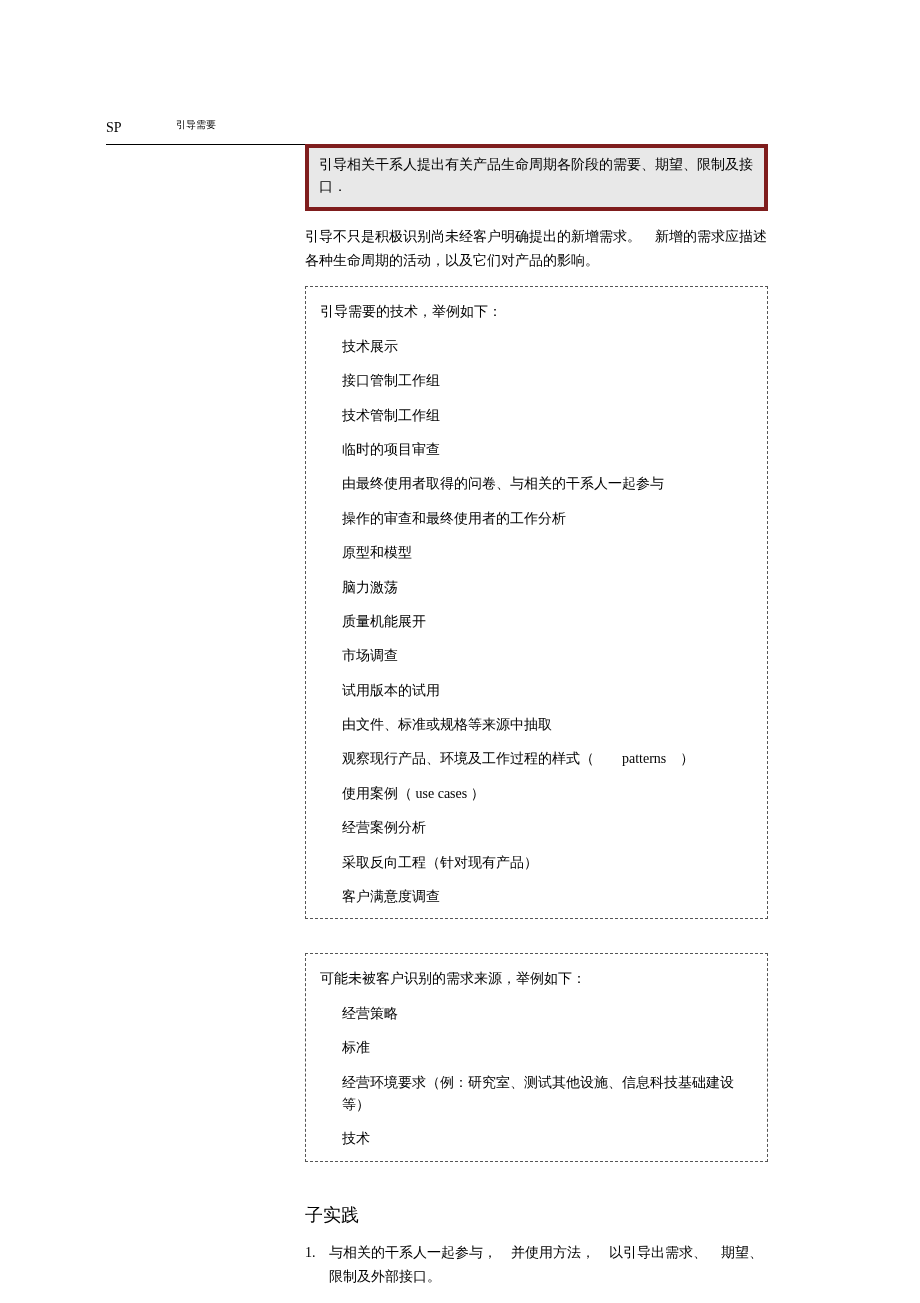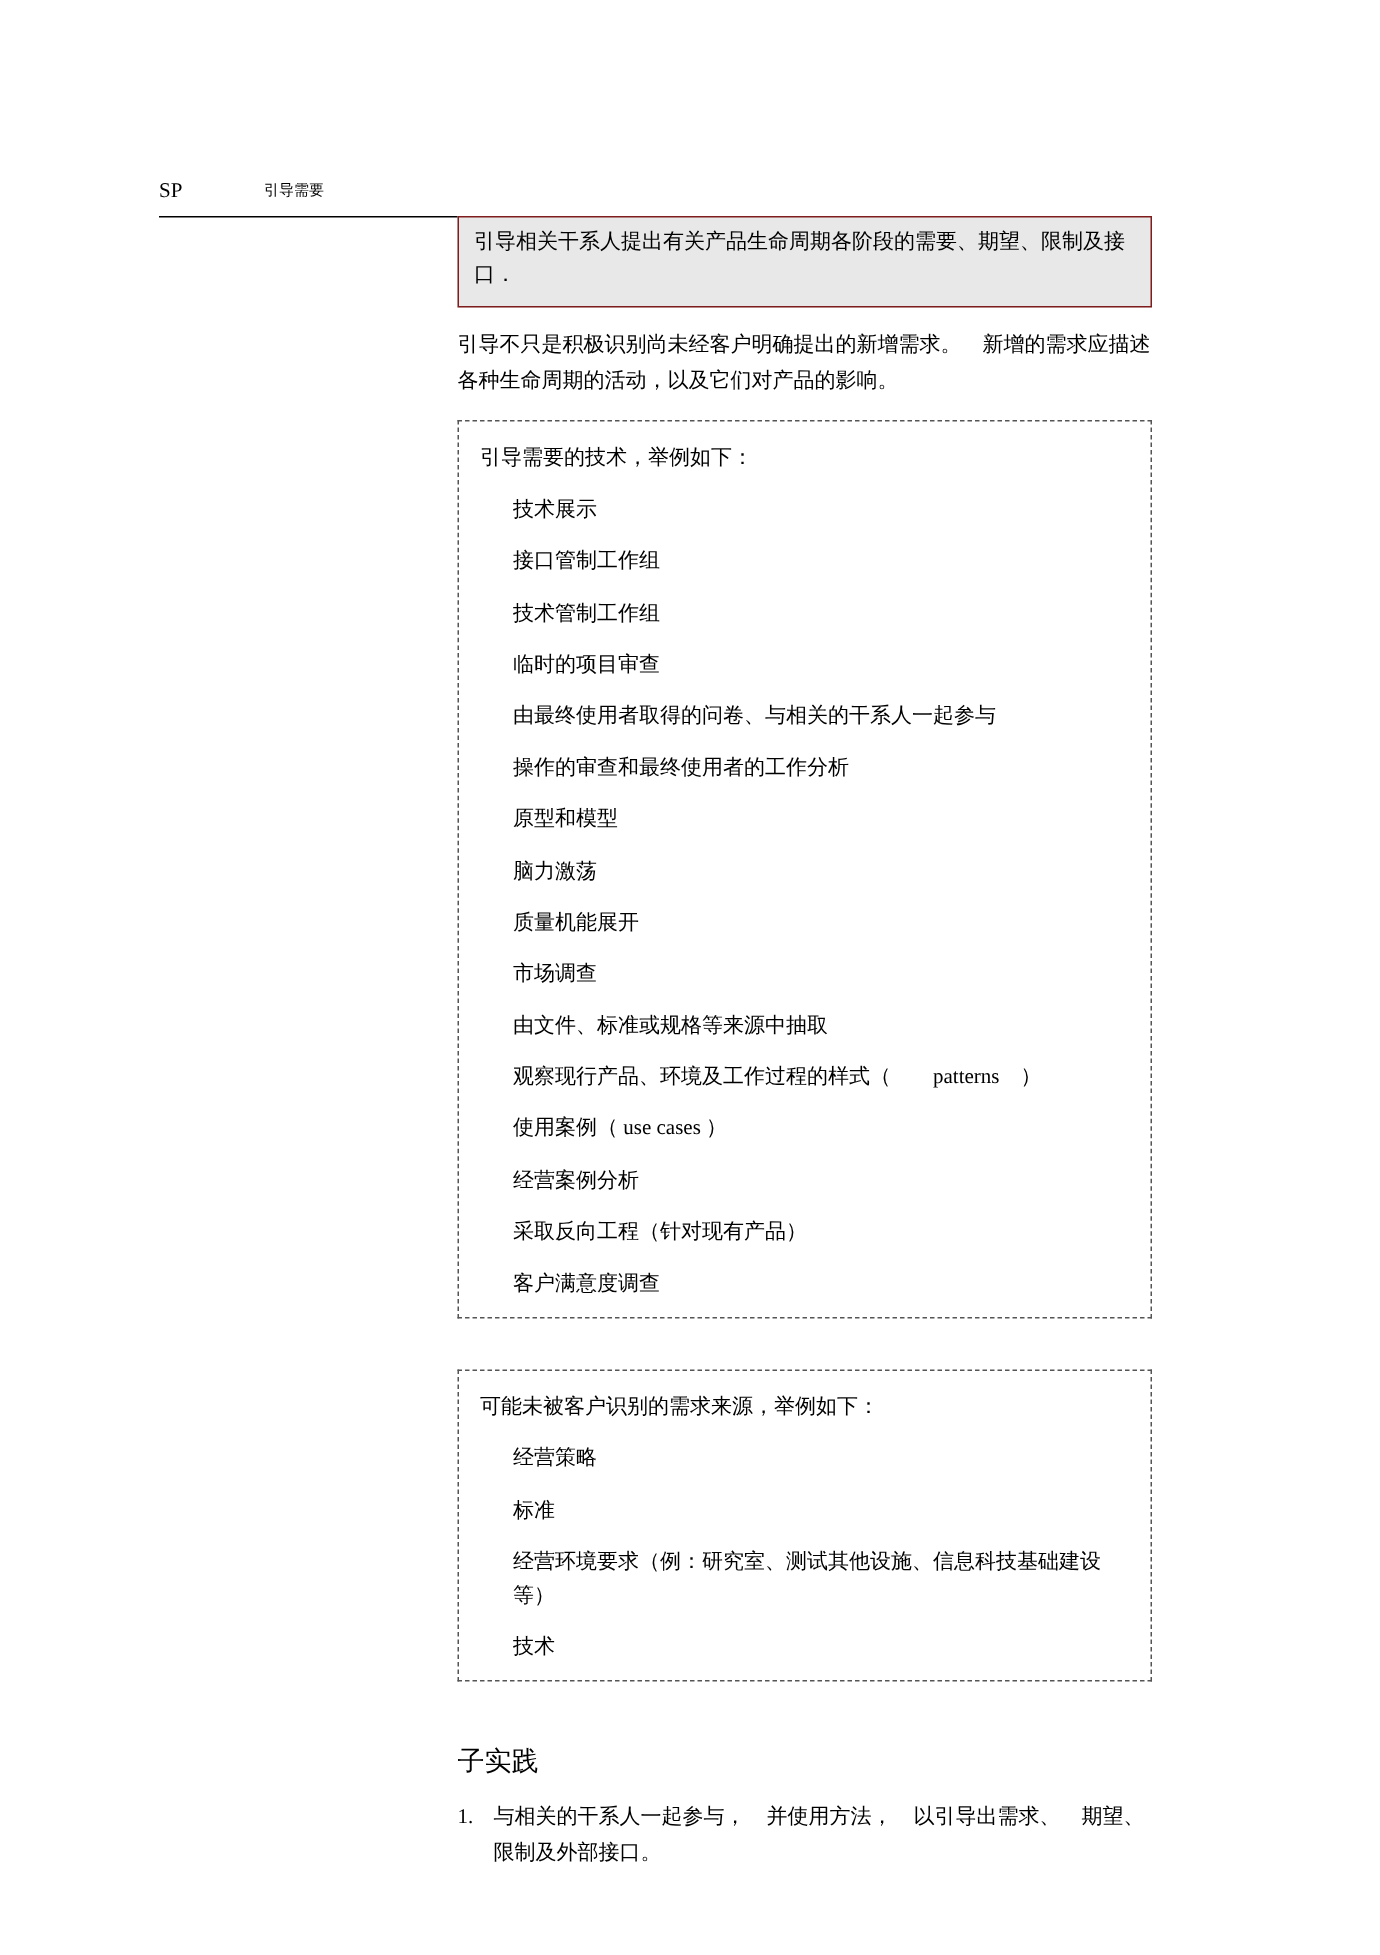--- a/index.html
+++ b/index.html
@@ -16,21 +16,20 @@
     height: 1303px;
     position: relative;
     box-sizing: border-box;
     padding-top: 115px;
     padding-left: 106px;
     padding-right: 153px;
   }
   .header-row {
     display: flex;
     margin-bottom: 0;
-    align-items: center;
   }
   .sp-label {
     width: 70px;
     font-size: 14px;
     padding-top: 2px;
   }
   .sp-title {
     font-size: 10px;
     padding-top: 2px;
   }
@@ -39,21 +38,21 @@
     margin-top: 6px;
     margin-bottom: 0;
     width: 100%;
   }
   .content-col {
     margin-left: 199px;
     width: 463px;
   }
   .shaded-box {
     background: #e8e8e8;
-    border: 1px solid #7f1d1d;
+    border: 4px solid #7f1d1d;
     padding: 6px 10px 8px 10px;
     font-size: 14px;
     line-height: 1.6;
     margin-top: -1px;
   }
   .para {
     font-size: 14px;
     line-height: 1.7;
     margin-top: 14px;
     margin-bottom: 14px;
@@ -122,20 +121,21 @@
         <li>技术展示</li>
         <li>接口管制工作组</li>
         <li>技术管制工作组</li>
         <li>临时的项目审查</li>
         <li>由最终使用者取得的问卷、与相关的干系人一起参与</li>
         <li>操作的审查和最终使用者的工作分析</li>
         <li>原型和模型</li>
         <li>脑力激荡</li>
         <li>质量机能展开</li>
         <li>市场调查</li>
+        <li>试用版本的试用</li>
         <li>由文件、标准或规格等来源中抽取</li>
         <li>观察现行产品、环境及工作过程的样式（　　patterns　）</li>
         <li>使用案例（ use cases ）</li>
         <li>经营案例分析</li>
         <li>采取反向工程（针对现有产品）</li>
         <li>客户满意度调查</li>
       </ul>
     </div>
 
     <div class="gap"></div>

